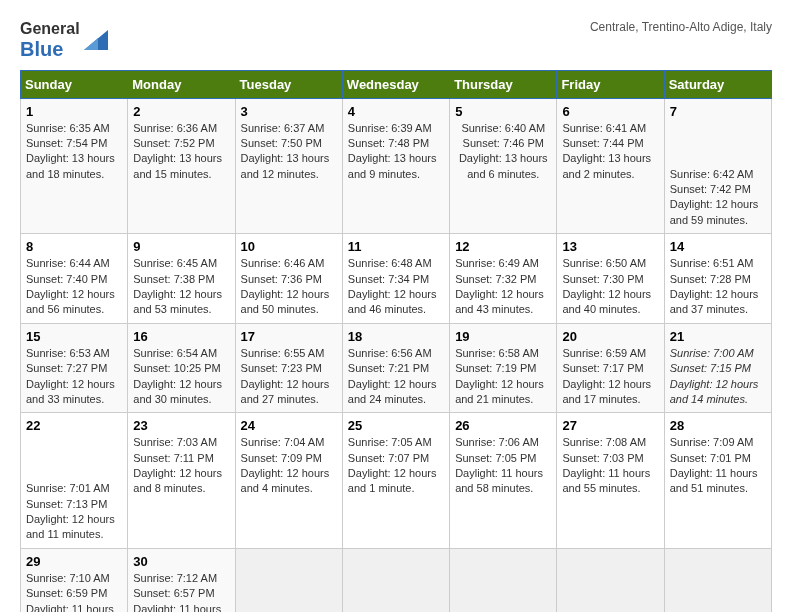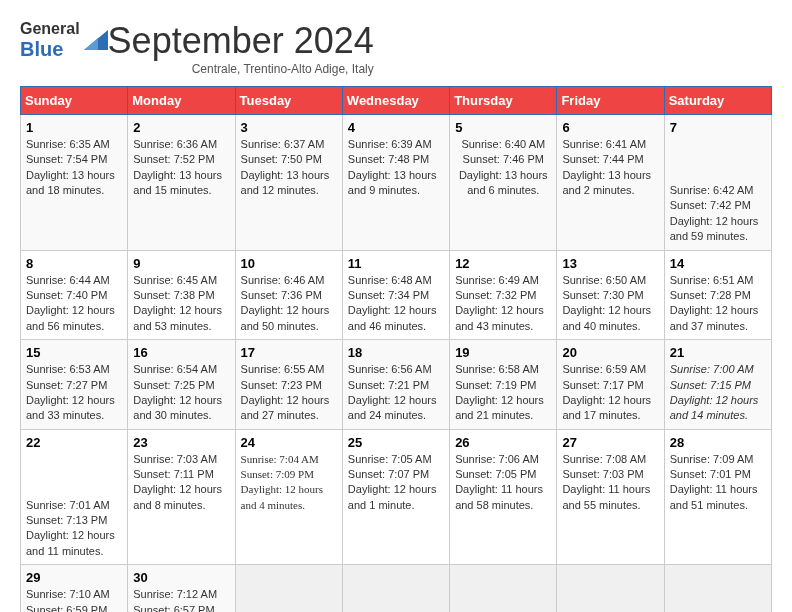--- a/index.html
+++ b/index.html
@@ -5,21 +5,21 @@
     * { box-sizing: border-box; margin: 0; padding: 0; }
     body {
       font-family: Arial, sans-serif;
       background: #fff;
       width: 792px;
       min-height: 612px;
       padding: 20px;
     }
     .header {
       display: flex;
-      justify-content: flex-start;
+      justify-content: space-between;
       align-items: flex-start;
       margin-bottom: 10px;
     }
     .logo {
       display: flex;
       align-items: center;
       gap: 4px;
     }
     .title-area {
       text-align: right;
@@ -32,21 +32,21 @@
     .subtitle {
       font-size: 12px;
       color: #555;
     }
     table {
       width: 100%;
       border-collapse: collapse;
       font-size: 11px;
     }
     thead tr th {
-      background-color: #ef4444;
+      background-color: #4d7c0f;
       color: #fff;
       padding: 6px 4px;
       text-align: left;
       font-size: 13px;
       font-weight: bold;
       border: 1px solid #2E6DB4;
     }
     tbody tr td {
       border: 1px solid #ccc;
       padding: 5px 5px;
@@ -83,21 +83,20 @@
   <div style="display:flex;flex-direction:column;line-height:1.1;">
     <span style="font-size:16px;font-weight:bold;color:#333;">General</span>
     <span style="font-size:20px;font-weight:bold;color:#2E6DB4;">Blue</span>
   </div>
   <svg width="24" height="20" viewBox="0 0 24 20">
     <polygon points="0,20 24,20 24,0" fill="#2E6DB4"></polygon>
     <polygon points="0,20 14,20 14,8" fill="#5B9BD5"></polygon>
   </svg>
 </div>
   <div class="title-area">
-    <div class="month-title">September 2024</div>
     <div class="subtitle">Centrale, Trentino-Alto Adige, Italy</div>
   </div>
 </div>
 
 <table>
   <thead>
     <tr id="header-row">
         <th>Sunday</th>
         <th>Monday</th>
         <th>Tuesday</th>
@@ -214,21 +213,21 @@
         <td>
           <span class="day-num">15</span>
           <div class="day-detail" style="white-space: pre-line;">Sunrise: 6:53 AM
 Sunset: 7:27 PM
 Daylight: 12 hours
 and 33 minutes.</div>
         </td>
         <td>
           <span class="day-num">16</span>
           <div class="day-detail" style="white-space: pre-line;">Sunrise: 6:54 AM
-Sunset: 7:25 PM
+Sunset: 10:25 PM
 Daylight: 12 hours
 and 30 minutes.</div>
         </td>
         <td>
           <span class="day-num">17</span>
           <div class="day-detail" style="white-space: pre-line;">Sunrise: 6:55 AM
 Sunset: 7:23 PM
 Daylight: 12 hours
 and 27 minutes.</div>
         </td>
@@ -271,21 +270,21 @@
         </td>
         <td>
           <span class="day-num">23</span>
           <div class="day-detail" style="white-space: pre-line;">Sunrise: 7:03 AM
 Sunset: 7:11 PM
 Daylight: 12 hours
 and 8 minutes.</div>
         </td>
         <td>
           <span class="day-num">24</span>
-          <div class="day-detail" style="white-space: pre-line; font-family: Liberation Serif, serif;">Sunrise: 7:04 AM
+          <div class="day-detail" style="white-space: pre-line;">Sunrise: 7:04 AM
 Sunset: 7:09 PM
 Daylight: 12 hours
 and 4 minutes.</div>
         </td>
         <td>
           <span class="day-num">25</span>
           <div class="day-detail" style="white-space: pre-line;">Sunrise: 7:05 AM
 Sunset: 7:07 PM
 Daylight: 12 hours
 and 1 minute.</div>

